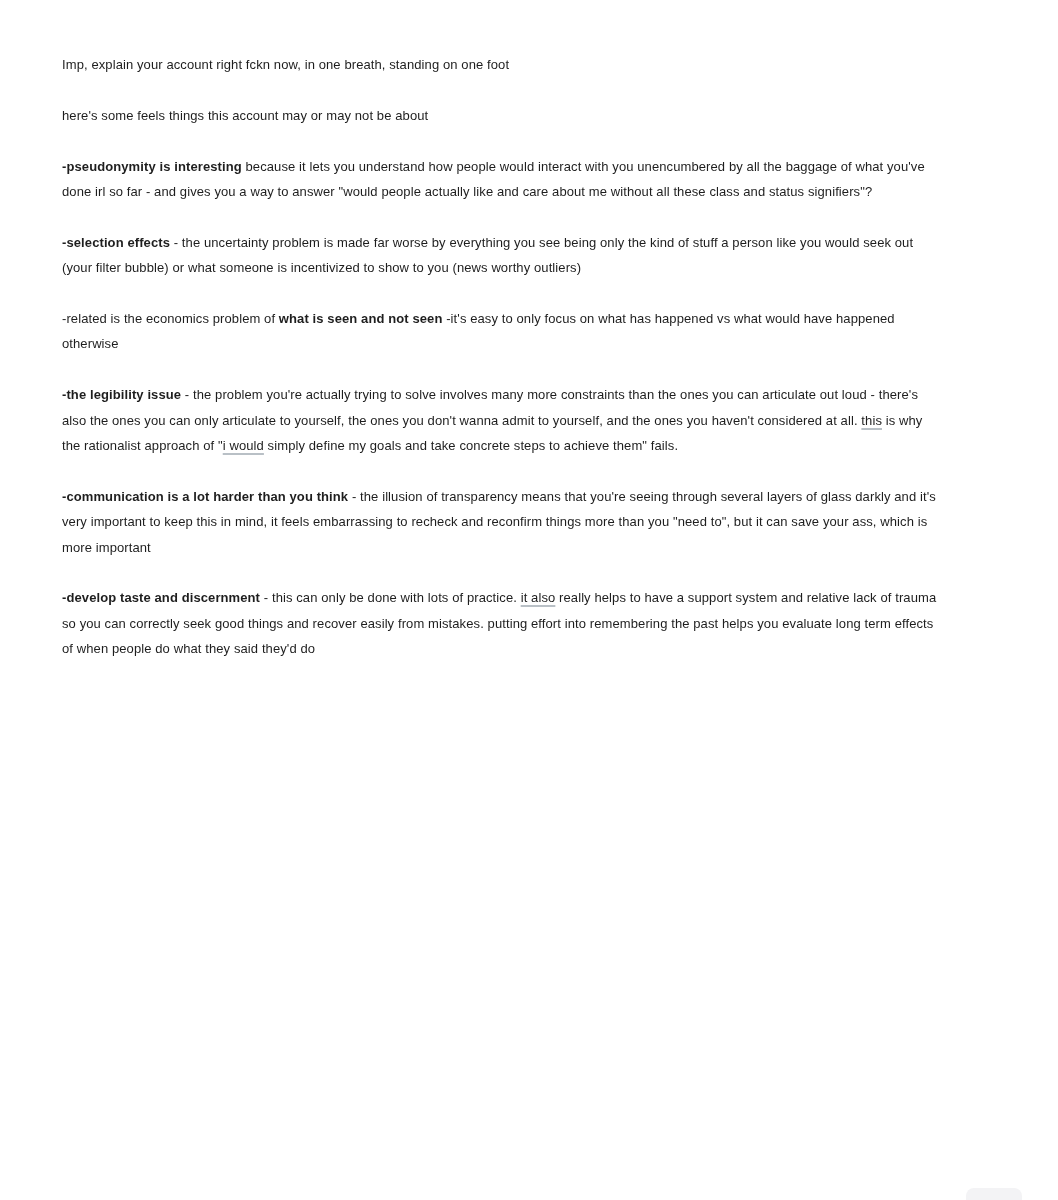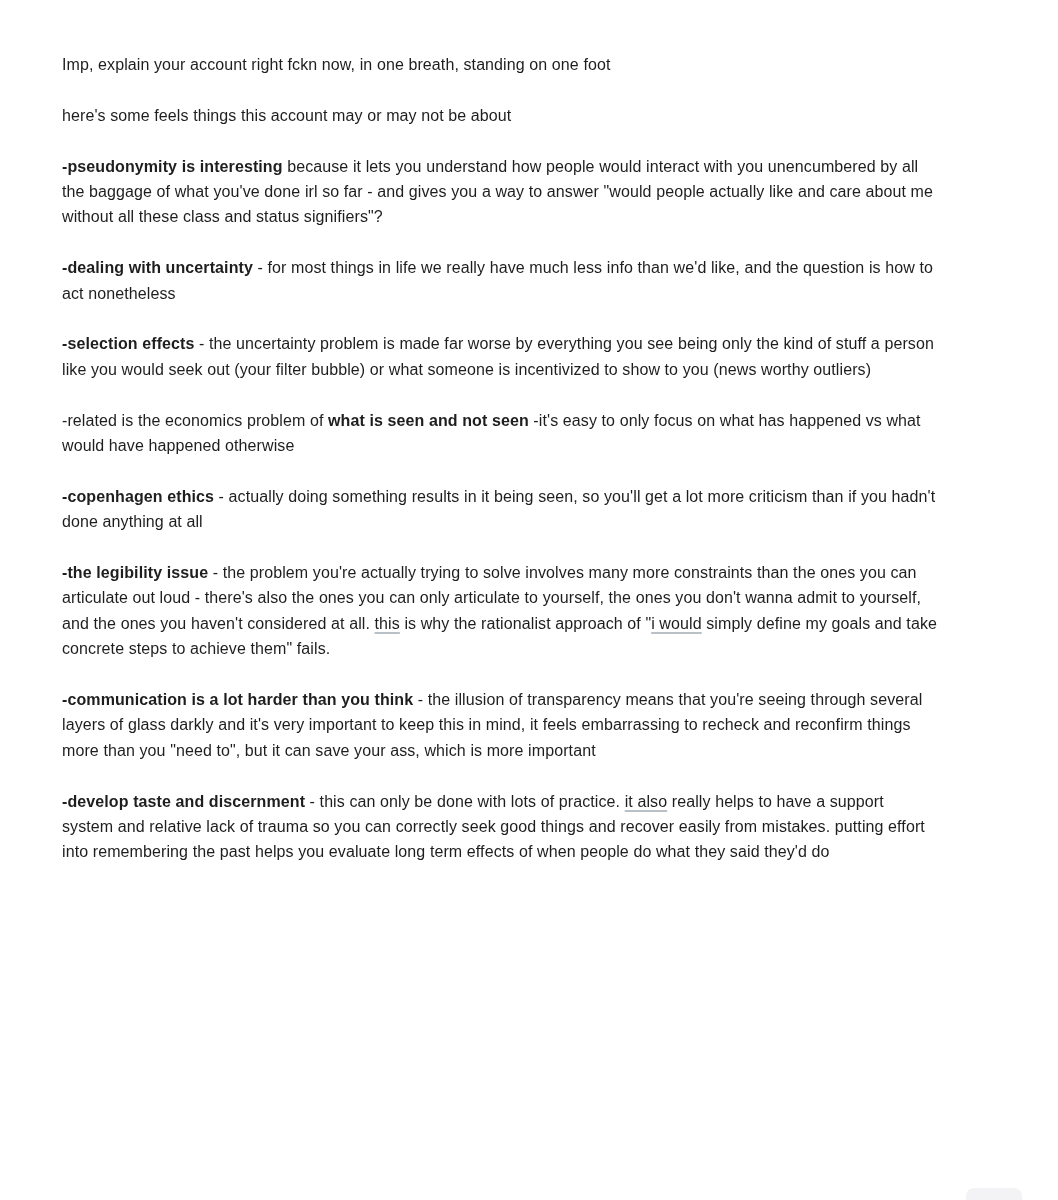--- a/index.html
+++ b/index.html
@@ -11,21 +11,21 @@
     width: 1058px;
     height: 1200px;
     overflow: hidden;
     position: relative;
   }
   .doc {
     box-sizing: border-box;
     padding: 52px 62px 0 62px;
     width: 1000px;
     font-family: "Liberation Sans", sans-serif;
-    font-size: 16px;
+    font-size: 13px;
     line-height: 25.4px;
     color: #1e1e1e;
     letter-spacing: 0.1px;
   }
   .para {
     margin: 0 0 25.4px 0;
   }
   .seg-bold {
     font-weight: 700;
   }
@@ -46,22 +46,20 @@
   }
 </style>
 </head>
 <body>
 
 <main class="page">
   <article class="doc" id="doc">
       <p class="para"><span class="seg-regular">Imp, explain your account right fckn now, in one breath, standing on one foot</span></p>
       <p class="para"><span class="seg-regular">here's some feels things this account may or may not be about</span></p>
       <p class="para"><span class="seg-bold">-pseudonymity is interesting</span><span class="seg-regular"> because it lets you understand how people would interact with you unencumbered by all the baggage of what you've done irl so far - and gives you a way to answer "would people actually like and care about me without all these class and status signifiers"?</span></p>
-      <p class="para"><span class="seg-bold">-dealing with uncertainty</span><span class="seg-regular"> - for most things in life we really have much less info than we'd like, and the question is how to act nonetheless</span></p>
       <p class="para"><span class="seg-bold">-selection effects</span><span class="seg-regular"> - the uncertainty problem is made far worse by everything you see being only the kind of stuff a person like you would seek out (your filter bubble) or what someone is incentivized to show to you (news worthy outliers)</span></p>
       <p class="para"><span class="seg-regular">-related is the economics problem of </span><span class="seg-bold">what is seen and not seen</span><span class="seg-regular"> -it's easy to only focus on what has happened vs what would have happened otherwise</span></p>
-      <p class="para"><span class="seg-bold">-copenhagen ethics</span><span class="seg-regular"> - actually doing something results in it being seen, so you'll get a lot more criticism than if you hadn't done anything at all</span></p>
       <p class="para"><span class="seg-bold">-the legibility issue</span><span class="seg-regular"> - the problem you're actually trying to solve involves many more constraints than the ones you can articulate out loud - there's also the ones you can only articulate to yourself, the ones you don't wanna admit to yourself, and the ones you haven't considered at all. </span><span class="seg-underline">this</span><span class="seg-regular"> is why the rationalist approach of "</span><span class="seg-underline">i would</span><span class="seg-regular"> simply define my goals and take concrete steps to achieve them" fails.</span></p>
       <p class="para"><span class="seg-bold">-communication is a lot harder than you think</span><span class="seg-regular"> - the illusion of transparency means that you're seeing through several layers of glass darkly and it's very important to keep this in mind, it feels embarrassing to recheck and reconfirm things more than you "need to", but it can save your ass, which is more important</span></p>
       <p class="para"><span class="seg-bold">-develop taste and discernment</span><span class="seg-regular"> - this can only be done with lots of practice. </span><span class="seg-underline">it also</span><span class="seg-regular"> really helps to have a support system and relative lack of trauma so you can correctly seek good things and recover easily from mistakes. putting effort into remembering the past helps you evaluate long term effects of when people do what they said they'd do</span></p>
     </article>
   <div class="corner-pill"></div>
 </main>
 
 </body></html>

